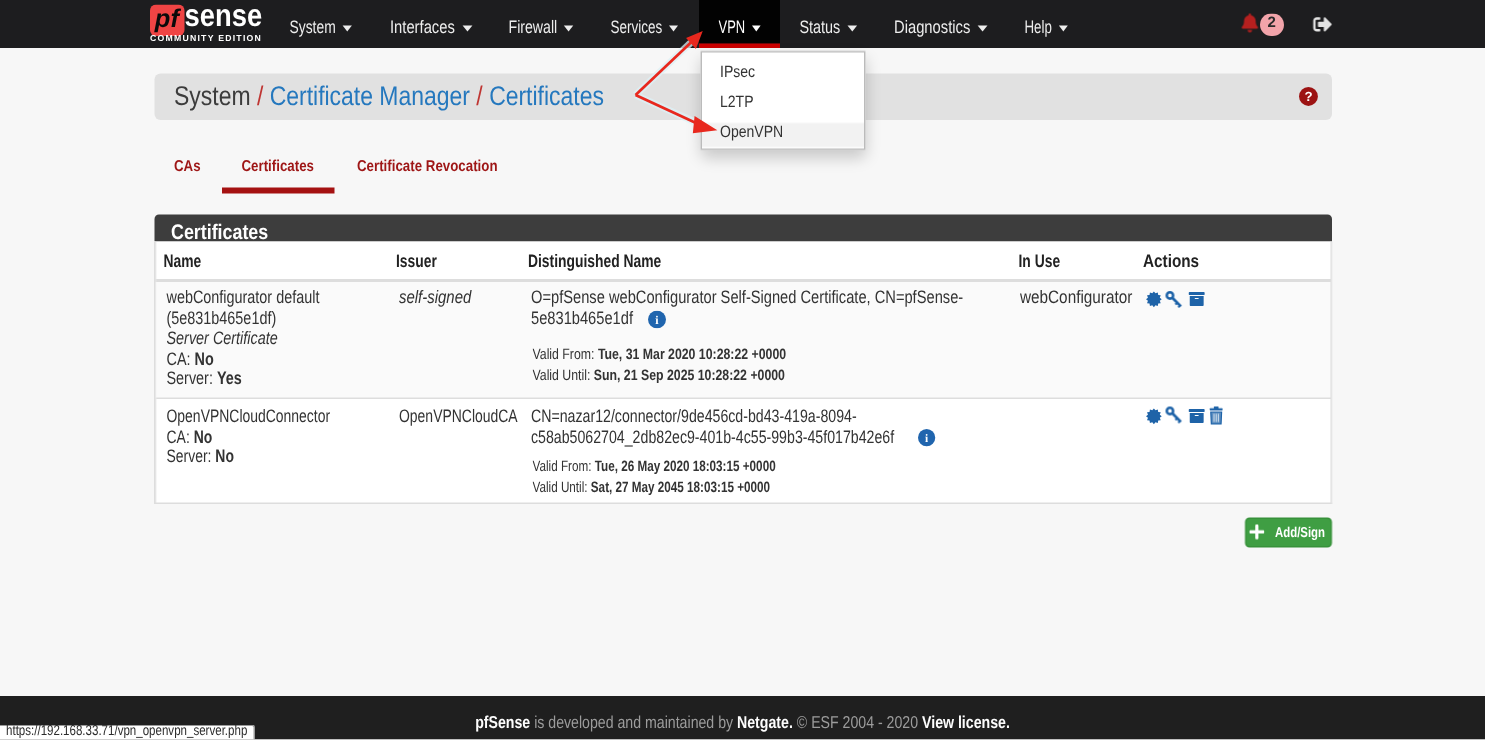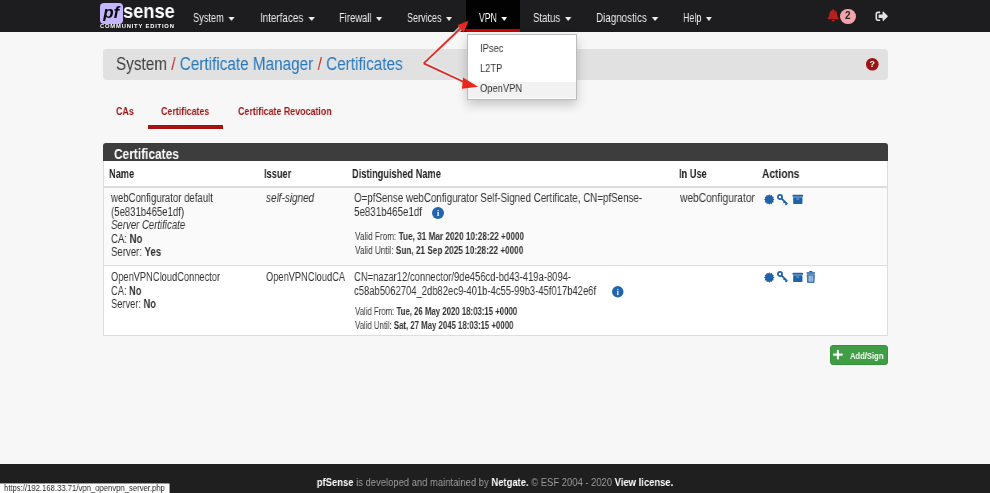--- a/index.html
+++ b/index.html
@@ -7,21 +7,21 @@
   body { font-family:"Liberation Sans", sans-serif; background:#f7f7f7; position:relative; }
   .abs { position:absolute; }
   #pfbox, .navitem, .ditem, .cell, .th, .tab, #crumbtext, #pheadtxt, #addtxt, #foottxt, #statustxt, #sensetxt, #commed { will-change: transform; }
 
   #navbar { left:0; top:0; width:990px; height:32px; background:#1d1d1f; }
   .navitem { position:absolute; top:0; height:31px; line-height:36px; color:#ededed; font-size:12px; white-space:nowrap; transform-origin:0 50%; }
   .caret { display:inline-block; width:0; height:0; border-left:4.5px solid transparent; border-right:4.5px solid transparent; border-top:4.5px solid #ededed; margin-left:6px; vertical-align:1px; }
   #vpnbox { position:absolute; left:465.8px; top:0; width:54.2px; height:28.6px; background:#020202; }
   #vpnred { position:absolute; left:465.8px; top:28.6px; width:54.2px; height:3.6px; background:#ca0101; }
 
-  #pfbox { position:absolute; left:99.5px; top:3.2px; width:22.5px; height:20.8px; background:#c4b5fd; border-radius:4px; color:#0a0a0a; font-weight:bold; font-style:italic; font-size:17px; text-align:center; line-height:20.5px; }
+  #pfbox { position:absolute; left:99.5px; top:3.2px; width:22.5px; height:20.8px; background:#ef4444; border-radius:4px; color:#0a0a0a; font-weight:bold; font-style:italic; font-size:17px; text-align:center; line-height:20.5px; }
   #sensetxt { position:absolute; left:122.5px; top:-1.5px; color:#fff; font-weight:bold; font-size:21px; transform:scaleX(.87); transform-origin:0 0; white-space:nowrap; }
   #commed { position:absolute; left:100px; top:23.2px; color:#fff; font-weight:bold; font-size:5.8px; letter-spacing:0.82px; white-space:nowrap; }
 
   #dropdown { left:467px; top:33.5px; width:109.5px; height:66px; background:#fff; border:1px solid #bbb; box-shadow:0 5px 10px rgba(0,0,0,.2); z-index:10; }
   .ditem { position:absolute; left:480.3px; font-size:11px; color:#333; transform:scaleX(.85); transform-origin:0 50%; white-space:nowrap; z-index:11; line-height:13px; }
   #dhl { left:468px; top:82px; width:107.5px; height:15.5px; background:#f2f2f2; z-index:10; }
 
   #crumbpanel { left:103px; top:48.6px; width:785px; height:31px; background:#e1e1e1; border-radius:4px; }
   #crumbtext { left:115.8px; top:48.6px; height:31px; line-height:31.6px; font-size:18px; color:#3c3c3c; white-space:nowrap; transform:scaleX(.85); transform-origin:0 50%; }
   #crumbtext a { color:#2578be; text-decoration:none; }

